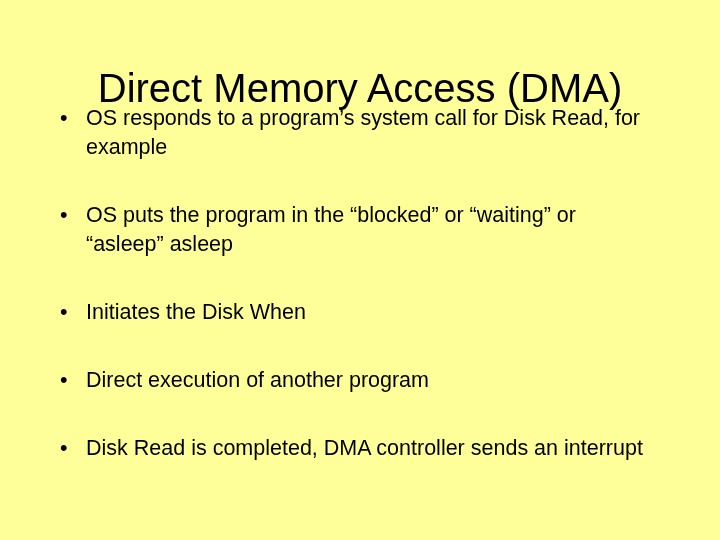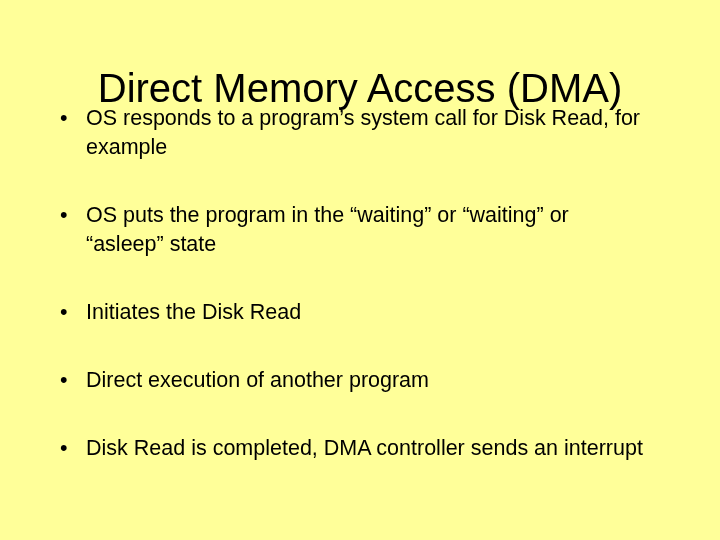--- a/index.html
+++ b/index.html
@@ -77,26 +77,26 @@
 
   <ul class="bullet-list">
 
     <li class="bullet-item">
       <span class="bullet-marker">•</span>
       <span class="bullet-text">OS responds to a program’s system call for Disk Read, for example</span>
     </li>
 
     <li class="bullet-item">
       <span class="bullet-marker">•</span>
-      <span class="bullet-text">OS puts the program in the “waiting” or “waiting” or “asleep” state</span>
+      <span class="bullet-text">OS puts the program in the “blocked” or “waiting” or “asleep” asleep</span>
     </li>
 
     <li class="bullet-item">
       <span class="bullet-marker">•</span>
-      <span class="bullet-text">Initiates the Disk Read</span>
+      <span class="bullet-text">Initiates the Disk When</span>
     </li>
 
     <li class="bullet-item">
       <span class="bullet-marker">•</span>
       <span class="bullet-text">Direct execution of another program</span>
     </li>
 
     <li class="bullet-item">
       <span class="bullet-marker">•</span>
       <span class="bullet-text">Disk Read is completed, DMA controller sends an interrupt</span>

